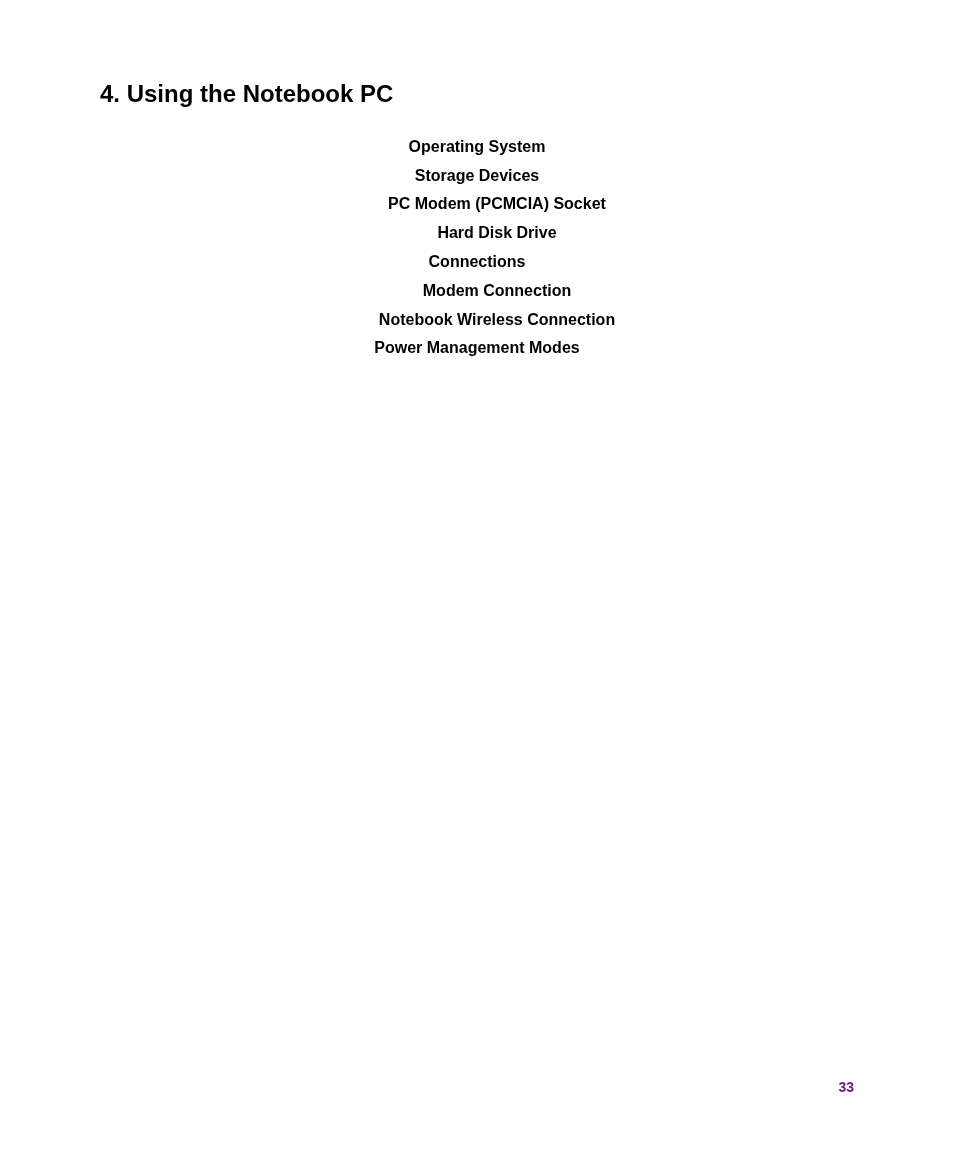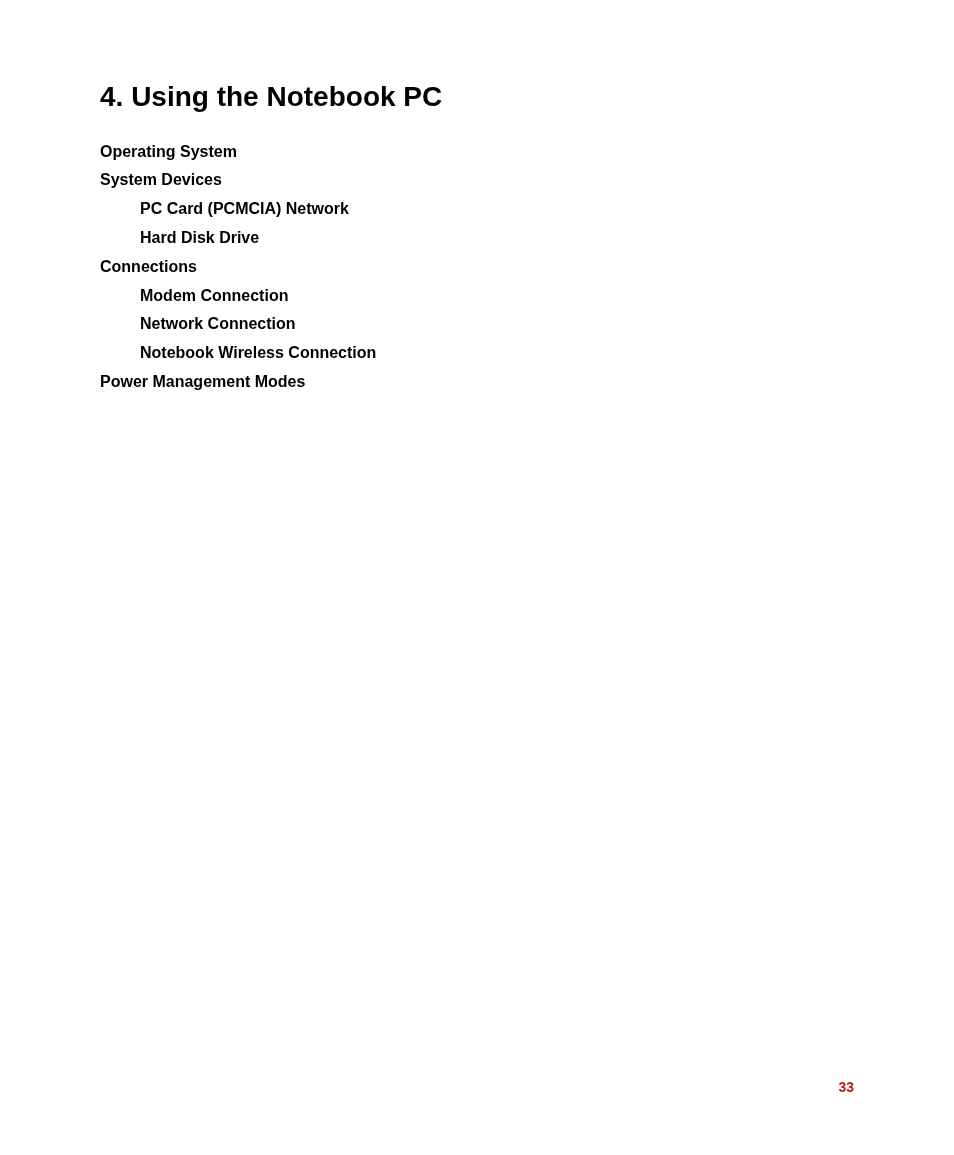--- a/index.html
+++ b/index.html
@@ -17,31 +17,32 @@
       overflow: hidden;
     }
 
     .page-content {
       padding: 80px 100px 60px 100px;
       position: relative;
       height: 100%;
     }
 
     .chapter-title {
-      font-size: 28px;
+      font-size: 24px;
       font-weight: bold;
       color: #000000;
       margin-bottom: 24px;
       line-height: 1.2;
     }
 
     .toc-list {
       list-style: none;
       padding: 0;
-      margin: 0;
+      margin: 12px;
+      text-align: center;
     }
 
     .toc-item-level1 {
       font-size: 16px;
       font-weight: bold;
       color: #000000;
       line-height: 1.8;
     }
 
     .toc-item-level2 {
@@ -51,51 +52,48 @@
       line-height: 1.8;
       padding-left: 40px;
     }
 
     .page-number {
       position: absolute;
       bottom: 60px;
       right: 100px;
       font-size: 14px;
       font-weight: bold;
-      color: #b91c1c;
+      color: #701a75;
     }
   </style>
 </head>
 <body>
 
 <div class="page-content">
 
   <h1 class="chapter-title">4. Using the Notebook PC</h1>
 
   <ul class="toc-list">
     <li class="toc-item-level1">
       <span>Operating System</span>
     </li>
     <li class="toc-item-level1">
-      <span>System Devices</span>
+      <span>Storage Devices</span>
     </li>
     <li class="toc-item-level2">
-      <span>PC Card (PCMCIA) Network</span>
+      <span>PC Modem (PCMCIA) Socket</span>
     </li>
     <li class="toc-item-level2">
       <span>Hard Disk Drive</span>
     </li>
     <li class="toc-item-level1">
       <span>Connections</span>
     </li>
     <li class="toc-item-level2">
       <span>Modem Connection</span>
-    </li>
-    <li class="toc-item-level2">
-      <span>Network Connection</span>
     </li>
     <li class="toc-item-level2">
       <span>Notebook Wireless Connection</span>
     </li>
     <li class="toc-item-level1">
       <span>Power Management Modes</span>
     </li>
   </ul>
 
   <div class="page-number">33</div>

